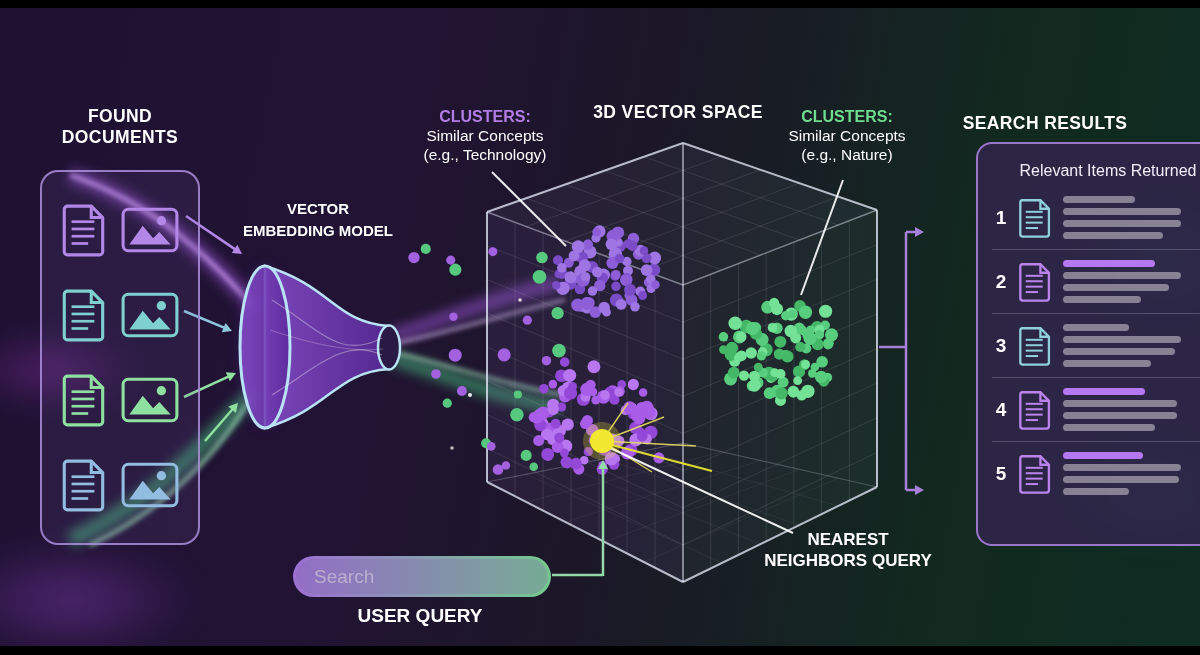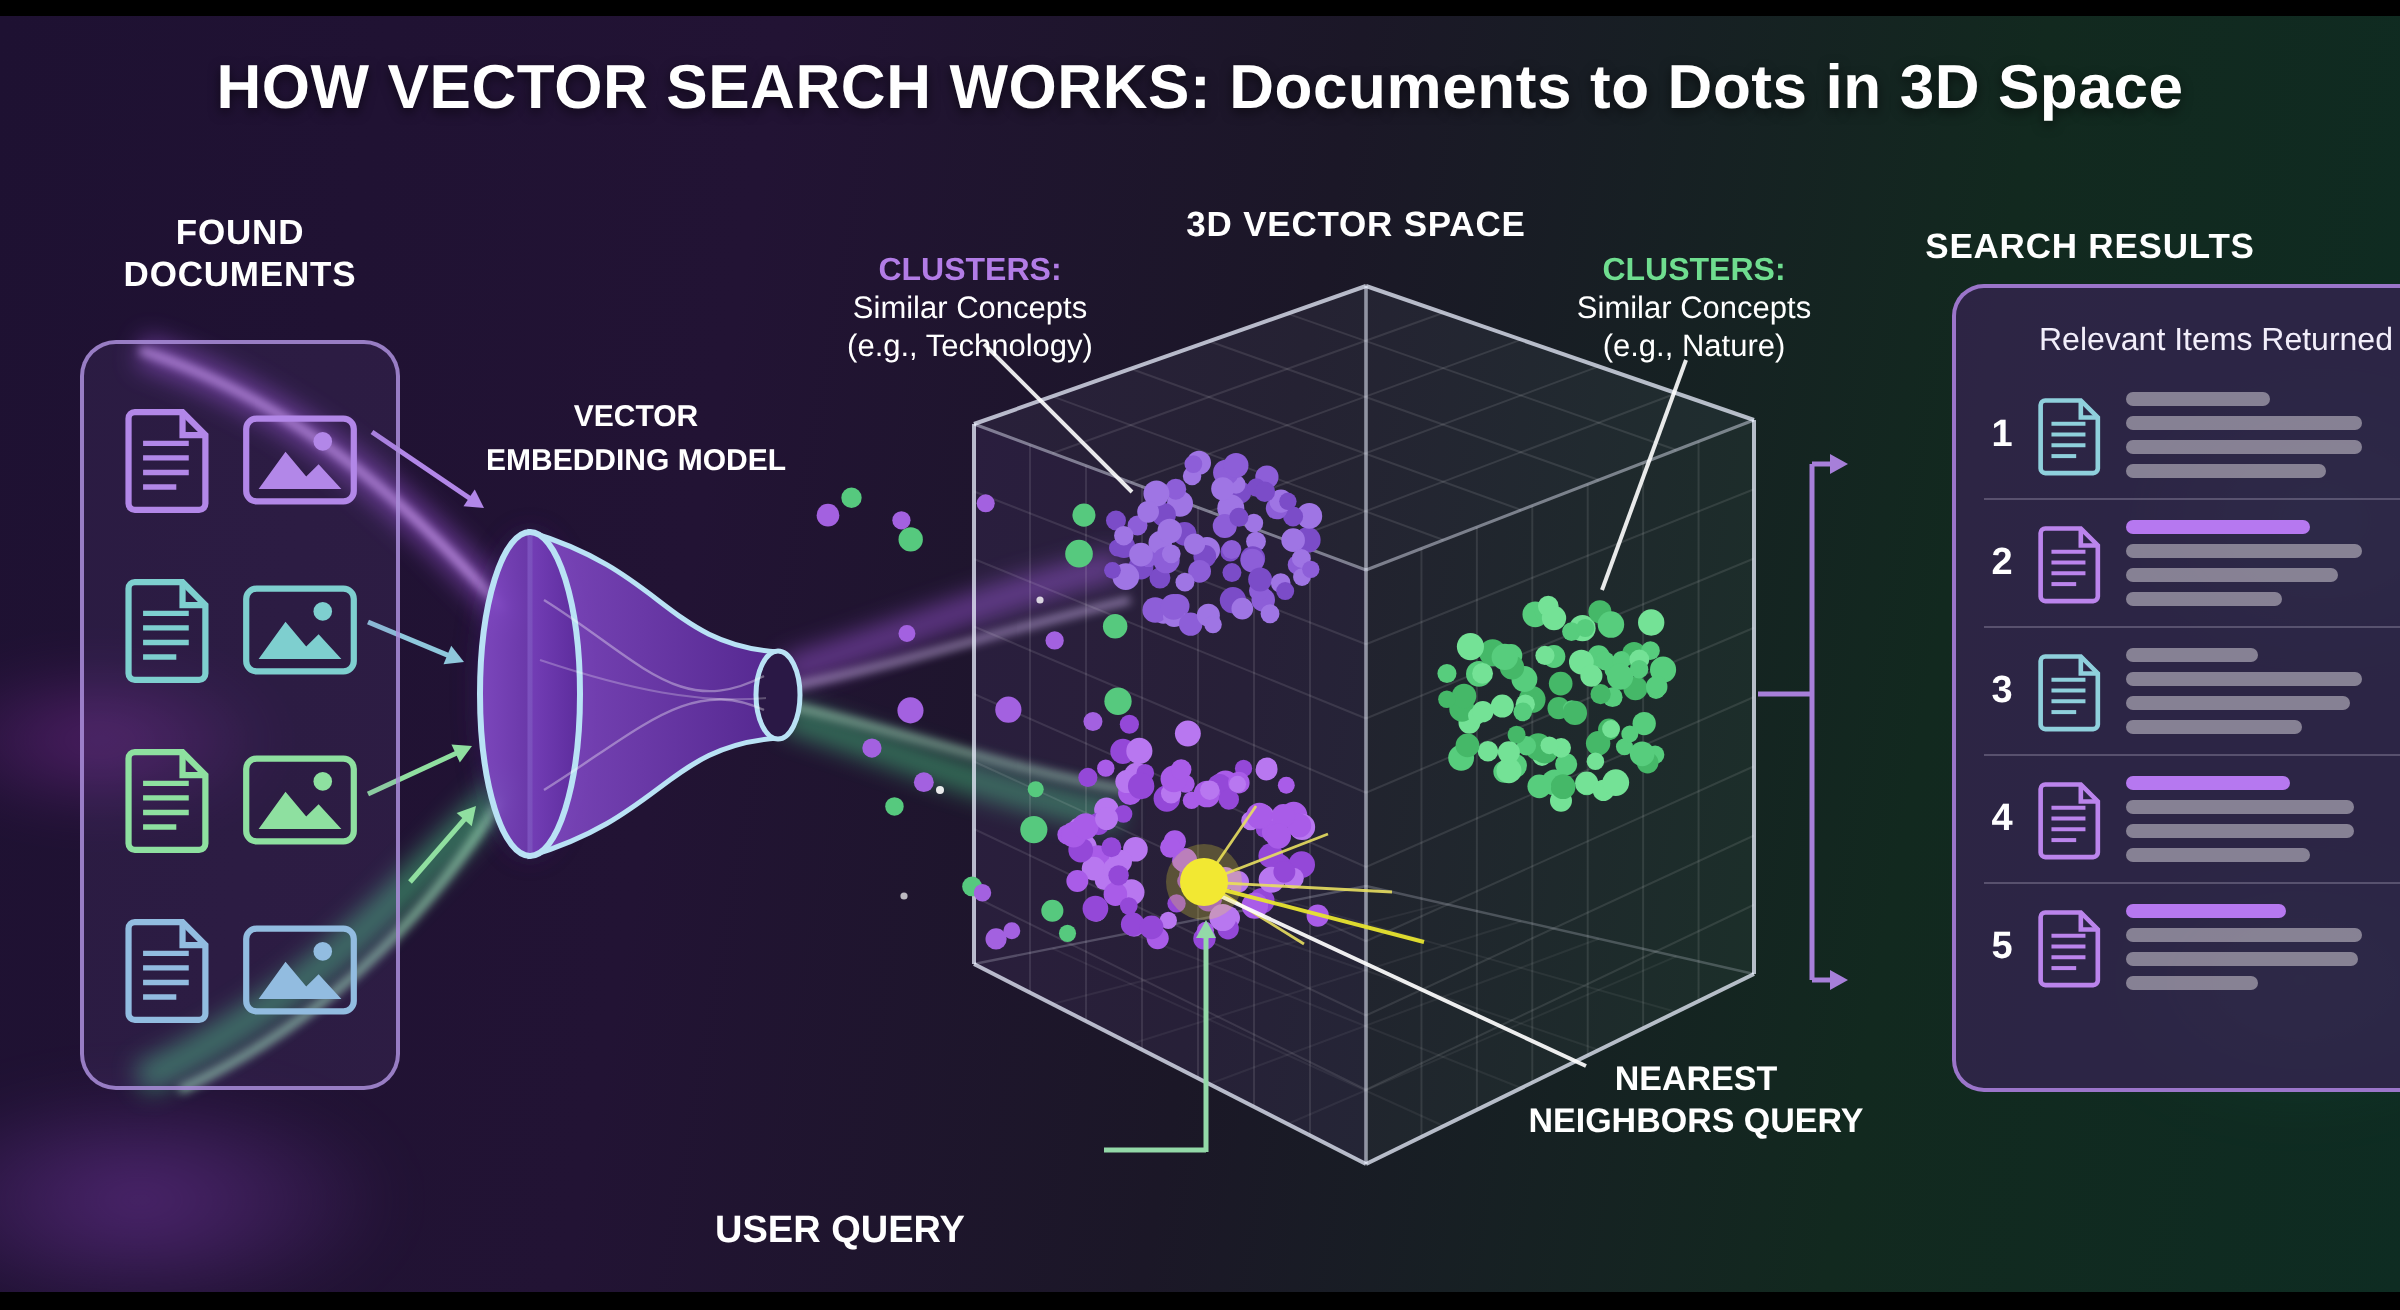--- a/index.html
+++ b/index.html
@@ -15,21 +15,21 @@
   .deco4{left:1040px;top:420px;width:220px;height:140px;background:radial-gradient(closest-side,#1d5c44,transparent);opacity:.4;}
   svg.scene{position:absolute;left:0;top:0;z-index:2;}
   .lbl{position:absolute;z-index:5;color:#fff;text-align:center;}
   .title{left:0;top:26px;width:1200px;font-size:31px;font-weight:700;letter-spacing:.3px;
     text-shadow:0 2px 6px rgba(0,0,0,.55);}
   .h-section{font-size:17.5px;font-weight:700;letter-spacing:.4px;line-height:21px;}
   .lbl-input{left:38px;top:106px;width:164px;}
   .lbl-embed{left:240px;top:198px;width:156px;font-size:15px;font-weight:700;line-height:22px;}
   .lbl-space{left:568px;top:102px;width:220px;}
   .cluster-note{width:190px;font-size:15.5px;line-height:19px;font-weight:400;}
-  .cluster-note .ch{font-size:16px;font-weight:600;display:block;margin-top:19px;}
+  .cluster-note .ch{font-size:16px;font-weight:600;display:block;}
   .note-tech{left:390px;top:107px;}
   .note-nature{left:752px;top:107px;}
   .lbl-query{left:659px;top:457px;width:178px;font-size:18px;font-weight:700;line-height:21px;}
   .lbl-nn{left:760px;top:529px;width:176px;font-size:17px;font-weight:700;line-height:21px;}
   .lbl-uq{left:330px;top:605px;width:180px;font-size:19px;font-weight:700;}
   .lbl-sr{left:945px;top:113px;width:200px;}
   .doc-panel{position:absolute;left:40px;top:170px;width:160px;height:375px;z-index:4;
     border:2px solid rgba(172,143,220,.85);border-radius:18px;
     background:rgba(118,92,170,.14);box-sizing:border-box;
     display:flex;flex-direction:column;justify-content:space-evenly;align-items:center;}
@@ -470,21 +470,20 @@
         <polygon points="603,460 598,469 608,469" fill="#93d9a8" stroke="none" stroke-width="0" opacity="1"></polygon>
         <line x1="879" y1="347" x2="906" y2="347" stroke="#a77fd9" stroke-width="2.5" opacity="1"></line>
         <line x1="906" y1="232" x2="906" y2="490" stroke="#a77fd9" stroke-width="2.5" opacity="1"></line>
         <line x1="906" y1="232" x2="918" y2="232" stroke="#a77fd9" stroke-width="2.5" opacity="1"></line>
         <polygon points="924,232 915,227 915,237" fill="#a77fd9" stroke="none" stroke-width="0" opacity="1"></polygon>
         <line x1="906" y1="490" x2="918" y2="490" stroke="#a77fd9" stroke-width="2.5" opacity="1"></line>
         <polygon points="924,490 915,485 915,495" fill="#a77fd9" stroke="none" stroke-width="0" opacity="1"></polygon>
       </g>
   </svg>
 
-  <div class="lbl title">HOW VECTOR SEARCH WORKS: Documents to Dots in 3D Space</div>
   <div class="lbl h-section lbl-input">FOUND DOCUMENTS</div>
   <div class="lbl lbl-embed">VECTOR EMBEDDING MODEL</div>
   <div class="lbl h-section lbl-space">3D VECTOR SPACE</div>
 
   <div class="lbl cluster-note note-tech">
     <span class="ch" style="color: rgb(178, 124, 230);">CLUSTERS:</span>
     <span>Similar Concepts</span><br>
     <span>(e.g., Technology)</span>
   </div>
   <div class="lbl cluster-note note-nature">
@@ -553,20 +552,27 @@
           <line x1="10" y1="39" x2="26" y2="39" stroke="#92bce0" stroke-width="2.6"></line>
         </svg>
         <svg width="60" height="48" viewBox="0 0 58 46">
  <rect x="3" y="3" width="52" height="40" rx="5" fill="none" stroke="#92bce0" stroke-width="3"></rect>
  <circle cx="40" cy="14" r="4.5" fill="#92bce0"></circle>
  <path d="M9,37 L22,19 L32,31 L38,25 L49,37 Z" fill="#92bce0"></path>
         </svg>
       </div>
     </div>
 
+  <div class="searchbox">
+    <input type="text" placeholder="Search" style="">
+    <svg width="24" height="24" viewBox="0 0 24 24">
+      <circle cx="10" cy="10" r="6.5" fill="none" stroke="#6fbf8f" stroke-width="2.6"></circle>
+      <line x1="15" y1="15" x2="21" y2="21" stroke="#6fbf8f" stroke-width="2.6" stroke-linecap="round"></line>
+    </svg>
+  </div>
 
   <div class="results-panel">
     <div class="results-head">Relevant Items Returned</div>
     <div id="result-rows">
         <div class="result-row">
           <div class="rank">1</div>
    <div class="ricon">
             <svg width="34" height="42" viewBox="0 0 44 52">
  <path d="M6,3 h23 l11,11 v33 a3,3 0 0 1 -3,3 h-31 a3,3 0 0 1 -3,-3 v-41 a3,3 0 0 1 3,-3 z" fill="none" stroke="#8fd0dc" stroke-width="3"></path>
  <path d="M29,3 v11 h11" fill="none" stroke="#8fd0dc" stroke-width="3"></path>

